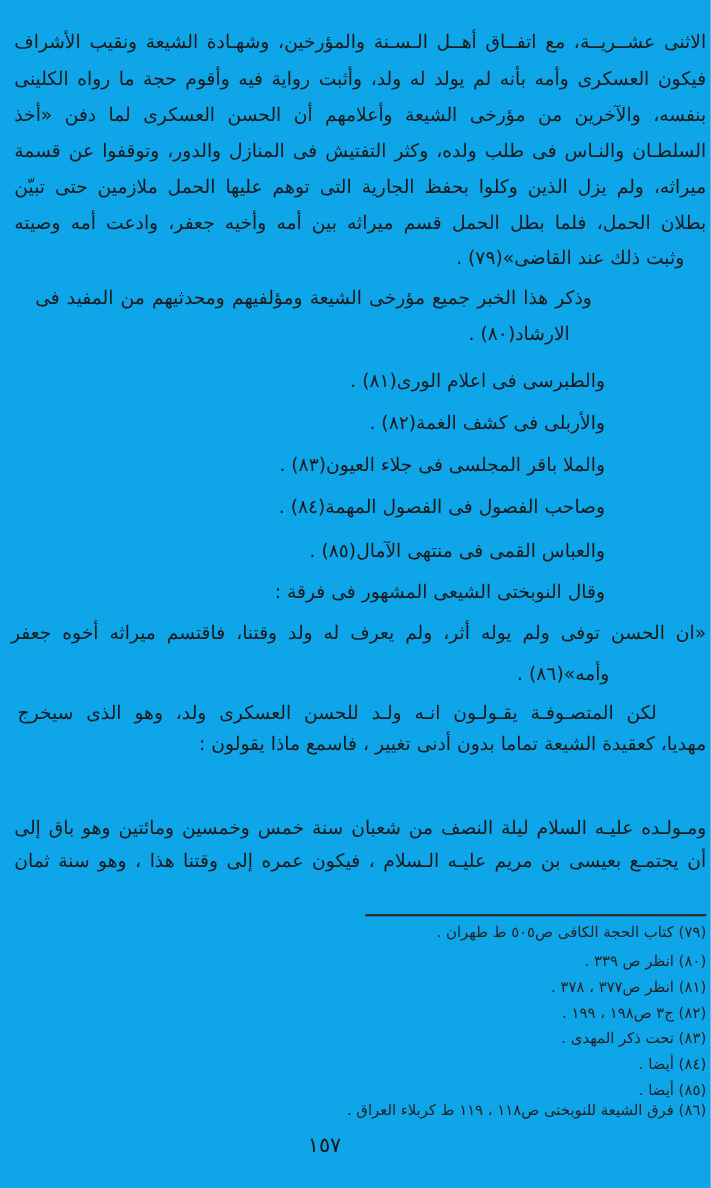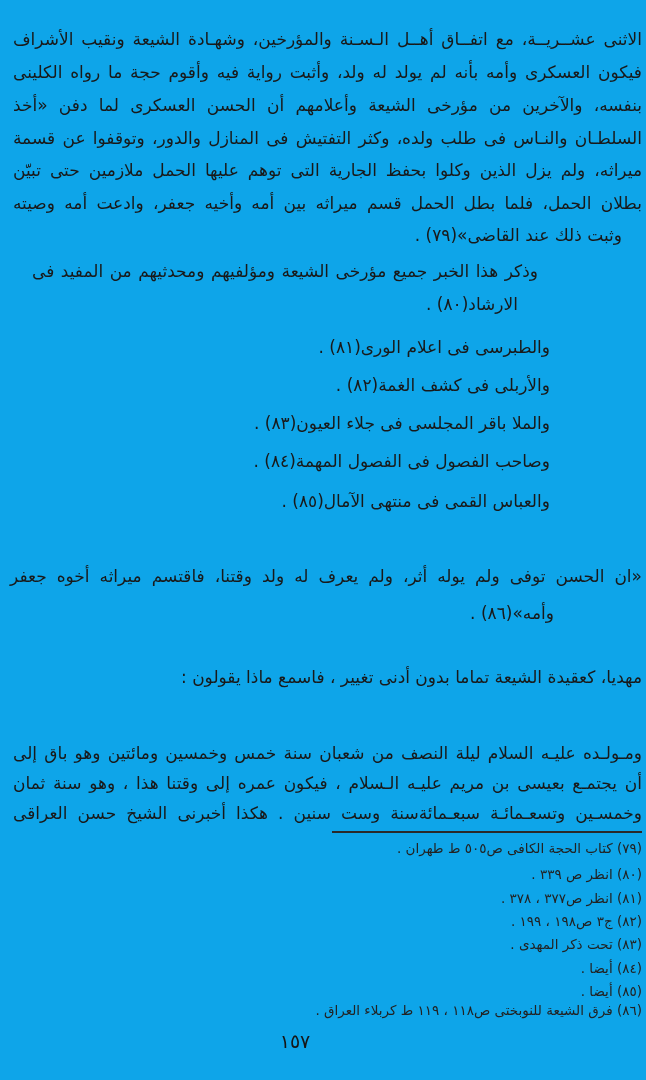--- a/index.html
+++ b/index.html
@@ -70,29 +70,30 @@
   <div class="bline" style="top:222px;right:24px">وثبت ذلك عند القاضى»(٧٩) .</div>
 
   <div class="bline just" style="top:258px;right:108px;left:52px">وذكر هذا الخبر جميع مؤرخى الشيعة ومؤلفيهم ومحدثيهم من المفيد فى</div>
   <div class="bline" style="top:291px;right:128px">الارشاد(٨٠) .</div>
 
   <div class="bline" style="top:334px;right:96px">والطبرسى فى اعلام الورى(٨١) .</div>
   <div class="bline" style="top:372px;right:96px">والأربلى فى كشف الغمة(٨٢) .</div>
   <div class="bline" style="top:410px;right:96px">والملا باقر المجلسى فى جلاء العيون(٨٣) .</div>
   <div class="bline" style="top:448px;right:96px">وصاحب الفصول فى الفصول المهمة(٨٤) .</div>
   <div class="bline" style="top:488px;right:96px">والعباس القمى فى منتهى الآمال(٨٥) .</div>
+  <div class="bline" style="top:526px;right:96px">وقال النوبختى الشيعى المشهور فى فرقة :</div>
 
   <div class="bline just" style="top:563px;left:30px">«ان الحسن توفى ولم يوله أثر، ولم يعرف له ولد وقتنا، فاقتسم ميراثه أخوه جعفر</div>
   <div class="bline" style="top:600px;right:92px">وأمه»(٨٦) .</div>
 
+  <div class="bline just" style="top:636px;right:49px;left:36px">لكن المتصـوفـة يقـولـون انـه ولـد للحسن العسكرى ولد، وهو الذى سيخرج</div>
   <div class="bline" style="top:664px">مهديا، كعقيدة الشيعة تماما بدون أدنى تغيير ، فاسمع ماذا يقولون :</div>
 
   <div class="bline just" style="top:740px">ومـولـده عليـه السلام ليلة النصف من شعبان سنة خمس وخمسين ومائتين وهو باق إلى</div>
   <div class="bline just" style="top:770px">أن يجتمـع بعيسى بن مريم عليـه الـسلام ، فيكون عمره إلى وقتنا هذا ، وهو سنة ثمان</div>
-  <div class="bline just" style="top:800px">وخمسـين وتسعـمائـة سبعـمائةسنة وست سنين . هكذا أخبرنى الشيخ حسن العراقى</div>
 
   <div class="fnsep"></div>
 
   <div class="fnline" style="top:838px">(٧٩) كتاب الحجة الكافى ص٥٠٥ ط طهران .</div>
   <div class="fnline" style="top:864px">(٨٠) انظر ص ٣٣٩ .</div>
   <div class="fnline" style="top:888px">(٨١) انظر ص٣٧٧ ، ٣٧٨ .</div>
   <div class="fnline" style="top:911px">(٨٢) ج٣ ص١٩٨ ، ١٩٩ .</div>
   <div class="fnline" style="top:934px">(٨٣) تحت ذكر المهدى .</div>
   <div class="fnline" style="top:958px">(٨٤) أيضا .</div>
   <div class="fnline" style="top:981px">(٨٥) أيضا .</div>

